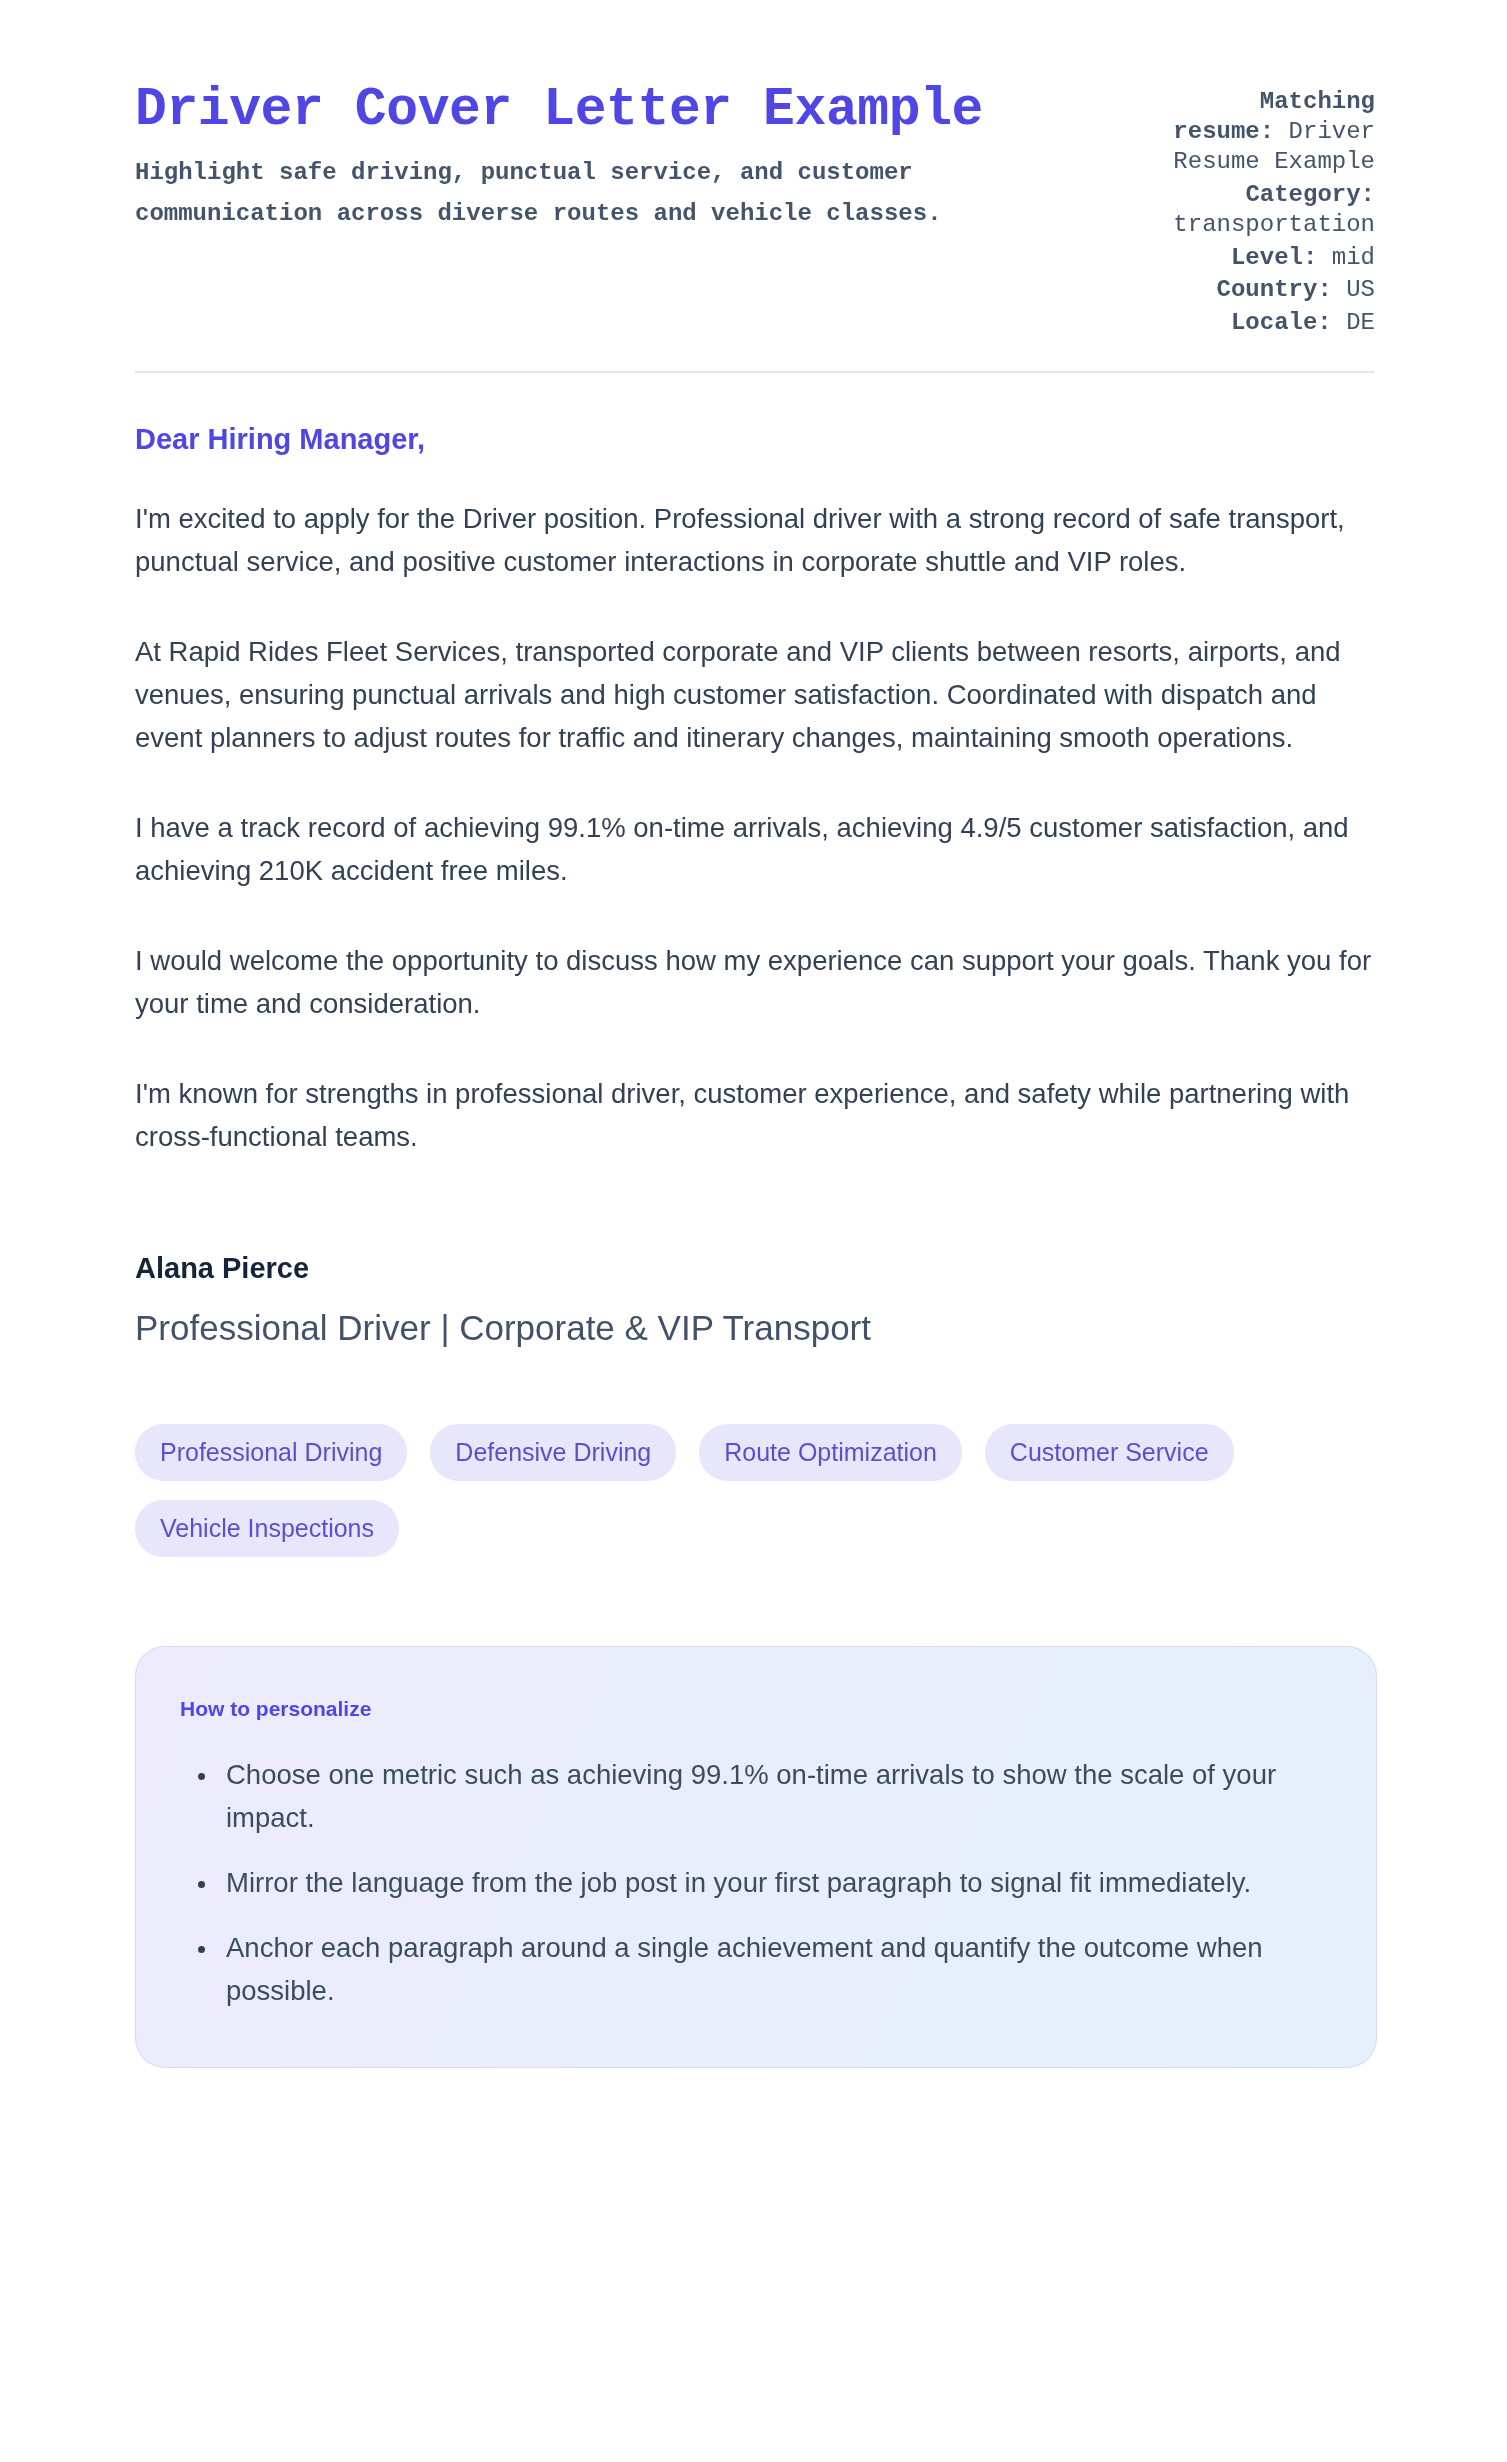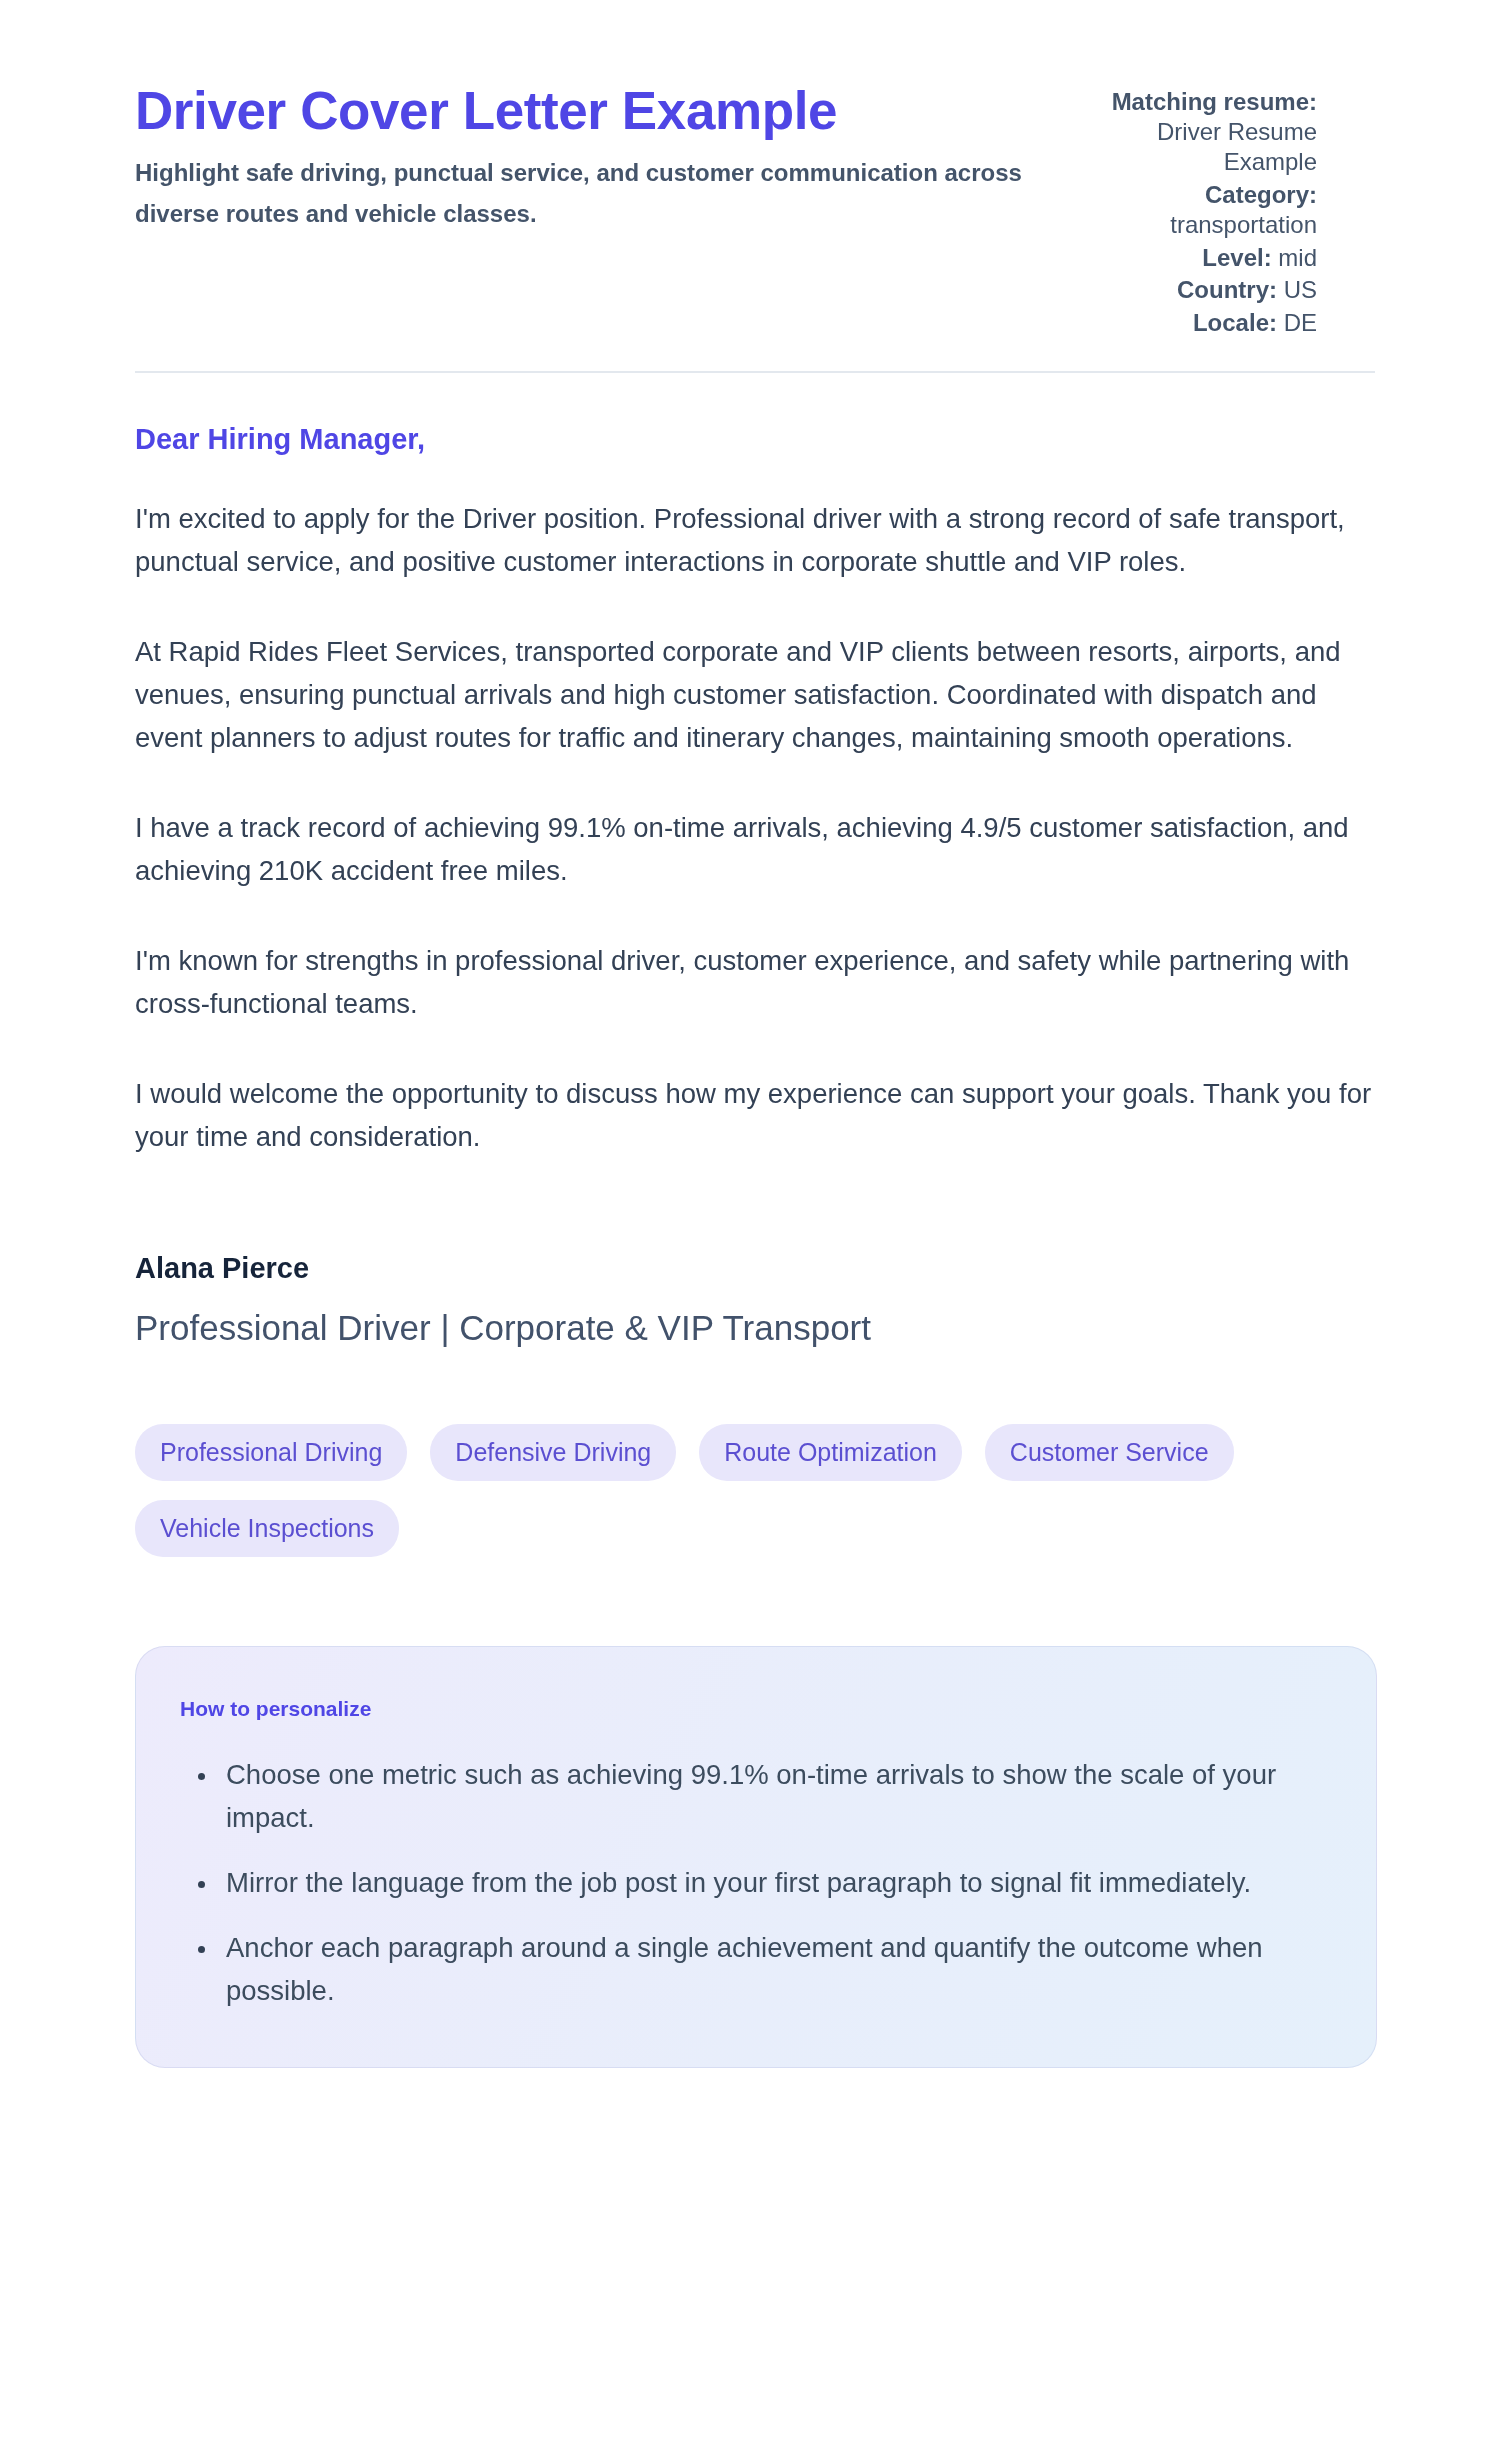--- a/index.html
+++ b/index.html
@@ -13,21 +13,23 @@
   }
   .page {
     width: 100%;
     height: 100%;
     padding: 82px 133px 80px 135px;
   }
 
   
   .header {
     display: flex;
+    justify-content: space-between;
     align-items: flex-start;
+    font-family: Liberation Mono, monospace;
   }
   .header-left { max-width: 967px; }
   .page-title {
     font-size: 53px;
     line-height: 1.08;
     font-weight: 700;
     color: #4f46e5;
     letter-spacing: -0.4px;
   }
   .page-subtitle {
@@ -173,22 +175,22 @@
   </header>
 
   <hr class="divider">
 
   <section>
     <div class="greeting">Dear Hiring Manager,</div>
     <div class="letter-body">
       <p>I'm excited to apply for the Driver position. Professional driver with a strong record of safe transport, punctual service, and positive customer interactions in corporate shuttle and VIP roles.</p>
       <p>At Rapid Rides Fleet Services, transported corporate and VIP clients between resorts, airports, and venues, ensuring punctual arrivals and high customer satisfaction. Coordinated with dispatch and event planners to adjust routes for traffic and itinerary changes, maintaining smooth operations.</p>
       <p>I have a track record of achieving 99.1% on-time arrivals, achieving 4.9/5 customer satisfaction, and achieving 210K accident free miles.</p>
+      <p>I would welcome the opportunity to discuss how my experience can support your goals. Thank you for your time and consideration.</p>
       <p>I'm known for strengths in professional driver, customer experience, and safety while partnering with cross-functional teams.</p>
-      <p>I would welcome the opportunity to discuss how my experience can support your goals. Thank you for your time and consideration.</p>
     </div>
     <div class="signature">
       <div class="signature-name">Alana Pierce</div>
       <div class="signature-role">Professional Driver | Corporate &amp; VIP Transport</div>
     </div>
   </section>
 
   <div class="skills">
     <span class="skill-pill">Professional Driving</span>
     <span class="skill-pill">Defensive Driving</span>

